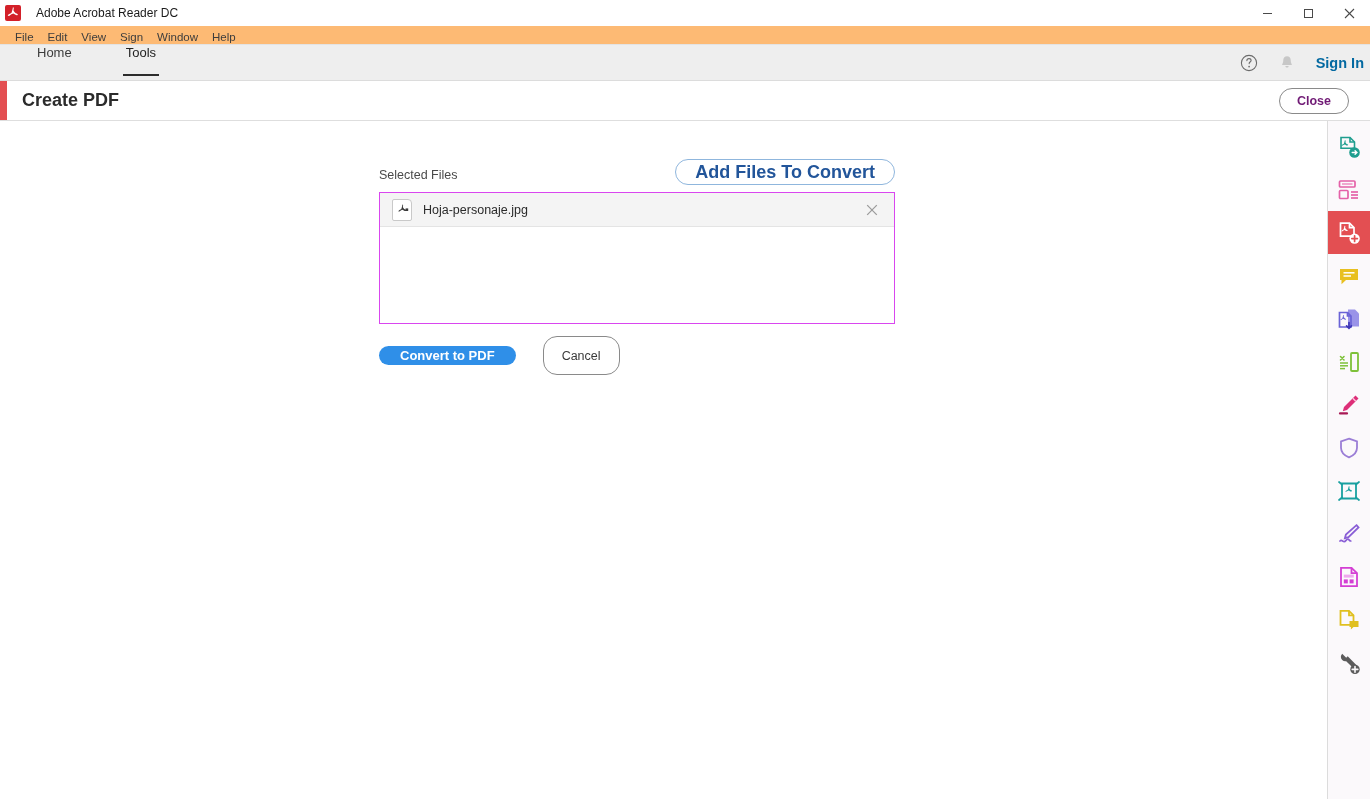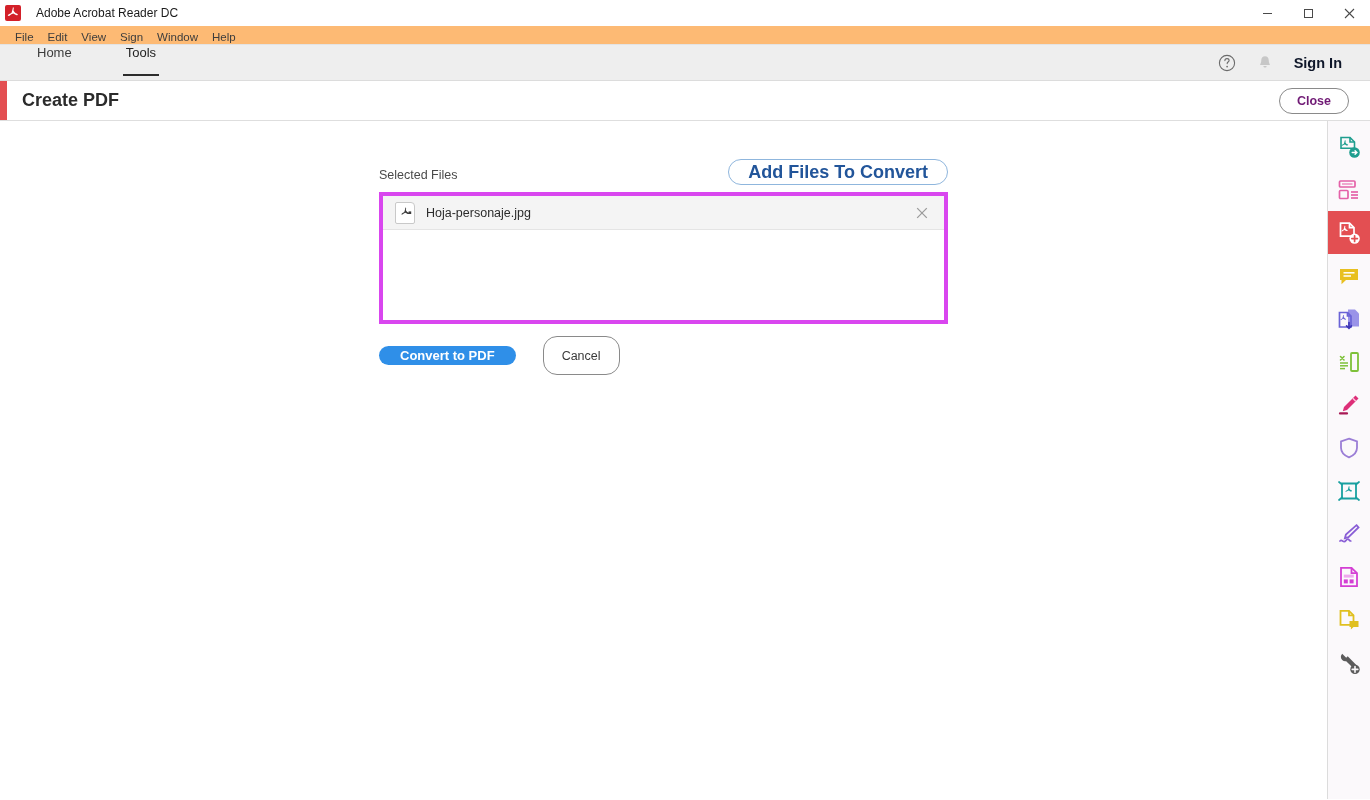--- a/index.html
+++ b/index.html
@@ -100,22 +100,22 @@
     gap: 0px;
   }
   .tb-icon {
     width: 38px; height: 36px;
     display: flex; align-items: center; justify-content: center;
     color: #6b6b6b;
   }
   .signin {
     font-size: 14.5px;
     font-weight: bold;
-    color: #0f172a;
-    padding: 0 28px 0 10px;
+    color: #0369a1;
+    padding: 0 6px 0 10px;
     white-space: nowrap;
   }
 
   
   .toolheader {
     position: relative;
     height: 40px;
     background: #ffffff;
     border-bottom: 1px solid #dedede;
     display: flex;
@@ -162,21 +162,21 @@
     width: 1327px;
     background: #ffffff;
     overflow: hidden;
   }
 
   
   .panel {
     position: absolute;
     left: 379px;
     top: 37px;
-    width: 569px;
+    width: 516px;
   }
   .panel-head {
     position: relative;
     height: 34px;
     display: flex;
     align-items: center;
   }
   .panel-label {
     font-size: 12.5px;
     color: #4a4a4a;
@@ -194,21 +194,21 @@
     font-family: "Liberation Sans", sans-serif;
     font-size: 18px;
     font-weight: bold;
     color: #22559a;
     cursor: pointer;
     display: flex; align-items: center; justify-content: center;
     white-space: nowrap;
   }
 
   .filebox {
-    border: 4px solid #d946ef;
+    border: 1px solid #d946ef;
     background: #ffffff;
     height: 132px;
     overflow: hidden;
   }
   .file-row {
     position: relative;
     height: 34px;
     background: #f4f4f4;
     border-bottom: 1px solid #e4e4e4;
     display: flex;

